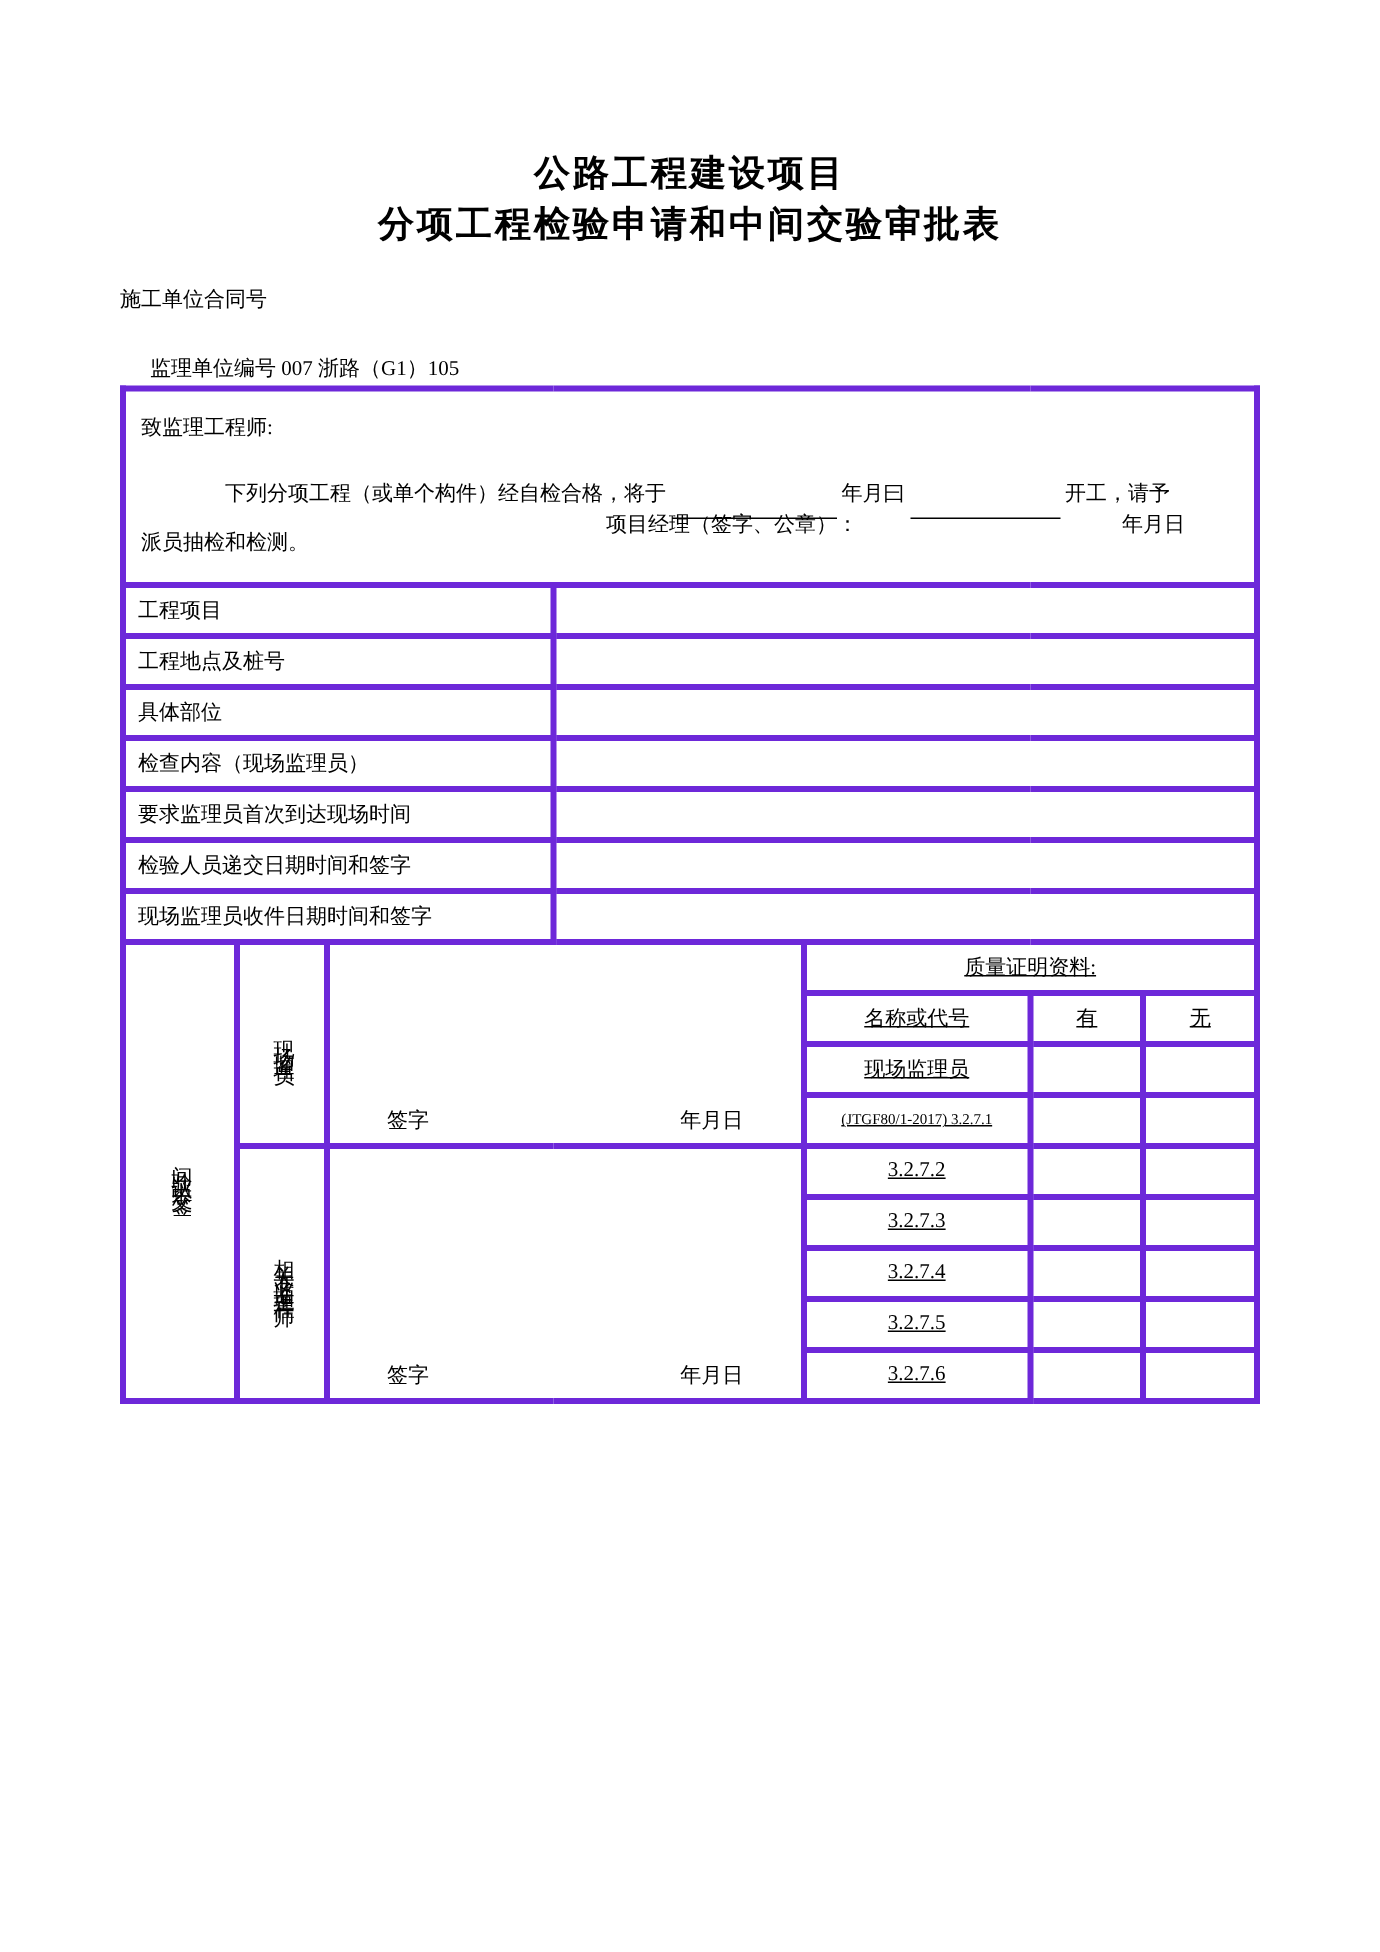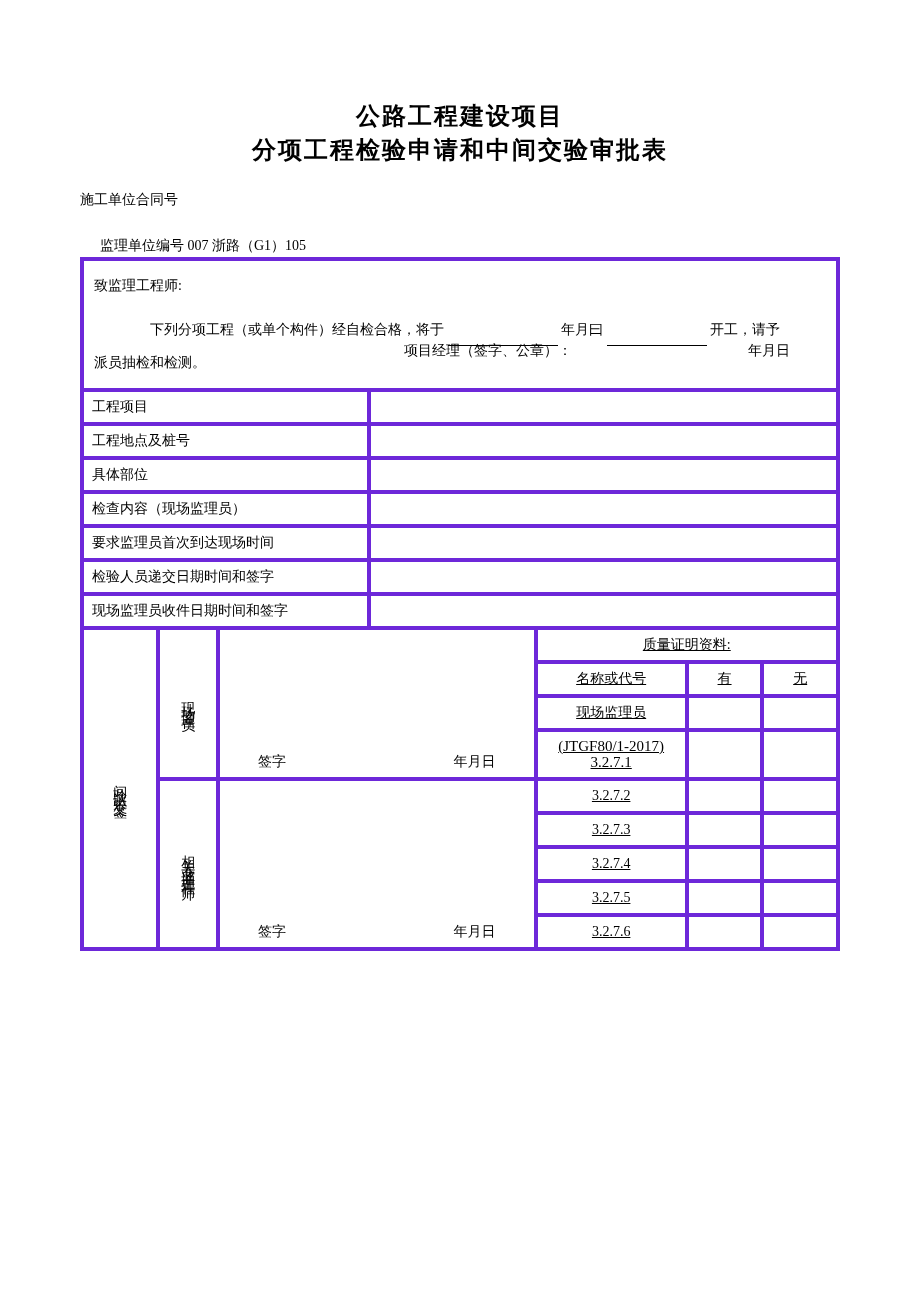--- a/index.html
+++ b/index.html
@@ -194,21 +194,21 @@
     <td class="center qual-item">名称或代号</td>
     <td class="center qual-item">有</td>
     <td class="center qual-item">无</td>
   </tr>
   <tr>
     <td class="center qual-item">现场监理员</td>
     <td class="qual-item"></td>
     <td class="qual-item"></td>
   </tr>
   <tr>
-    <td class="center qual-item" style="line-height:1.1; font-size:15px;">(JTGF80/1-2017) 3.2.7.1</td>
+    <td class="center qual-item" style="line-height:1.1; font-size:10px;">(JTGF80/1-2017) 3.2.7.1</td>
     <td class="qual-item"></td>
     <td class="qual-item"></td>
   </tr>
   <tr>
     <td rowspan="5" class="rot-cell no-bottom">
       <span class="vtext">相关专业监理工程师</span>
     </td>
     <td colspan="2" rowspan="5" class="sig-cell no-bottom">
       <div class="sig-row">
         <span>签字</span>

